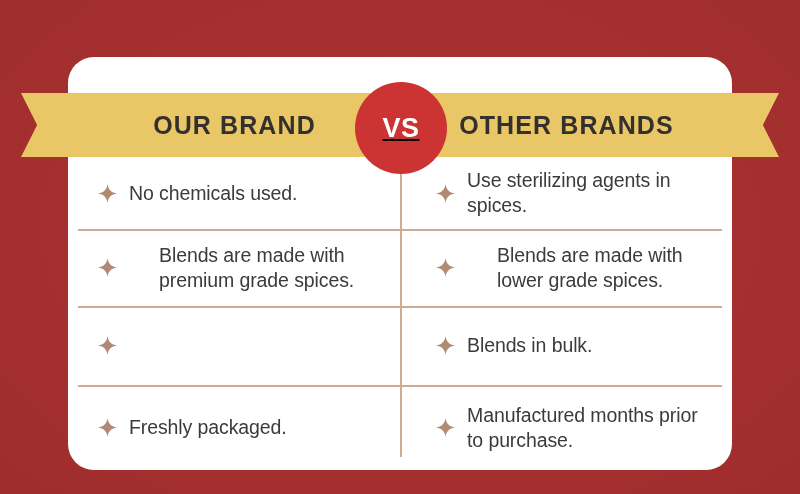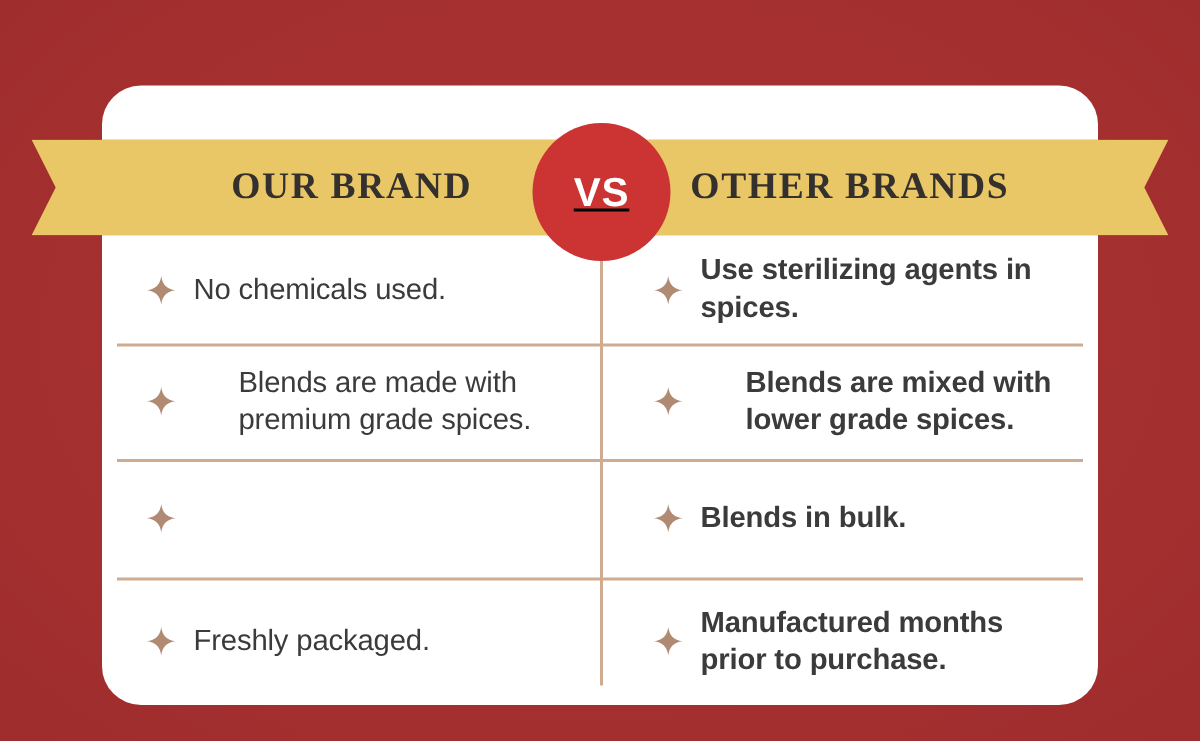--- a/index.html
+++ b/index.html
@@ -55,21 +55,20 @@
   
   .banner {
     position: absolute;
     left: 0;
     top: 36px;
     width: 664px;
     height: 64px;
     background: #e9c666;
     display: flex;
     align-items: center;
-    font-family: Liberation Serif, serif;
   }
   .banner-title {
     position: absolute;
     top: 0;
     height: 64px;
     display: flex;
     align-items: center;
     justify-content: center;
     font-size: 25px;
     font-weight: bold;
@@ -141,21 +140,20 @@
   .cell {
     width: 332px;
     box-sizing: border-box;
     display: flex;
     align-items: center;
     gap: 12px;
     padding: 0 16px 0 30px;
   }
   .cell.right {
     padding-left: 36px;
-    font-weight: bold;
   }
   .bullet {
     flex: 0 0 auto;
     width: 19px;
     height: 19px;
     color: #b08a72;
   }
   .bullet svg { display: block; }
   .cell-text {
     font-size: 19.5px;
@@ -219,21 +217,21 @@
             </svg>
           </span>
           <span class="cell-text">Blends are made with premium grade spices.</span>
         </div>
         <div class="cell right">
           <span class="bullet">
             <svg viewBox="0 0 24 24" width="19" height="19" aria-hidden="true">
               <path fill="currentColor" d="M12 0 C12.9 7.2 16.8 11.1 24 12 C16.8 12.9 12.9 16.8 12 24 C11.1 16.8 7.2 12.9 0 12 C7.2 11.1 11.1 7.2 12 0 Z"></path>
             </svg>
           </span>
-          <span class="cell-text">Blends are mixed with lower grade spices.</span>
+          <span class="cell-text">Blends are made with lower grade spices.</span>
         </div>
       </div>
 
       <div class="row row-3">
         <div class="cell left">
           <span class="bullet">
             <svg viewBox="0 0 24 24" width="19" height="19" aria-hidden="true">
               <path fill="currentColor" d="M12 0 C12.9 7.2 16.8 11.1 24 12 C16.8 12.9 12.9 16.8 12 24 C11.1 16.8 7.2 12.9 0 12 C7.2 11.1 11.1 7.2 12 0 Z"></path>
             </svg>
           </span>

